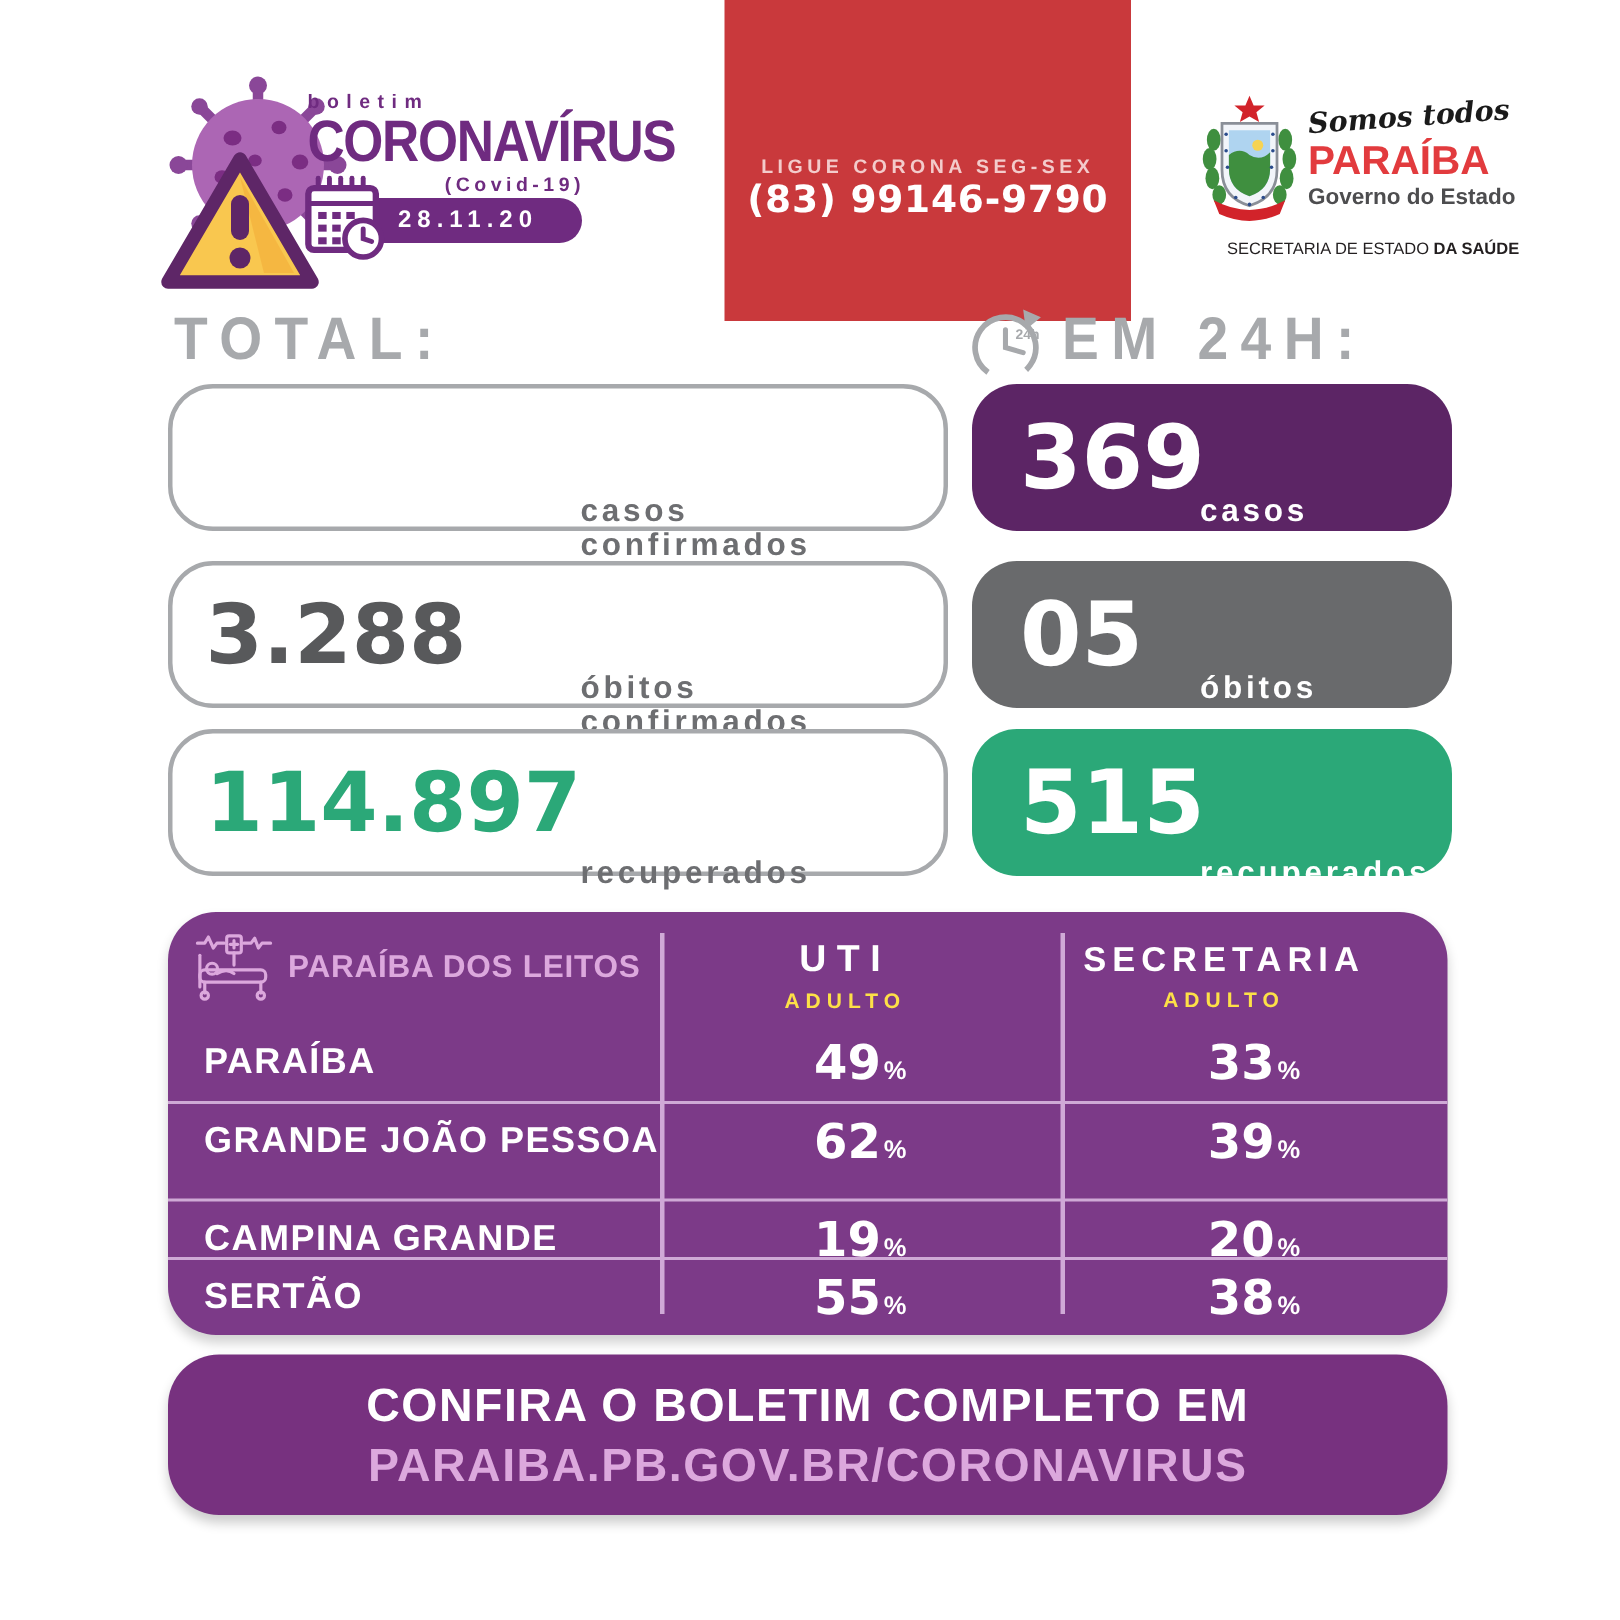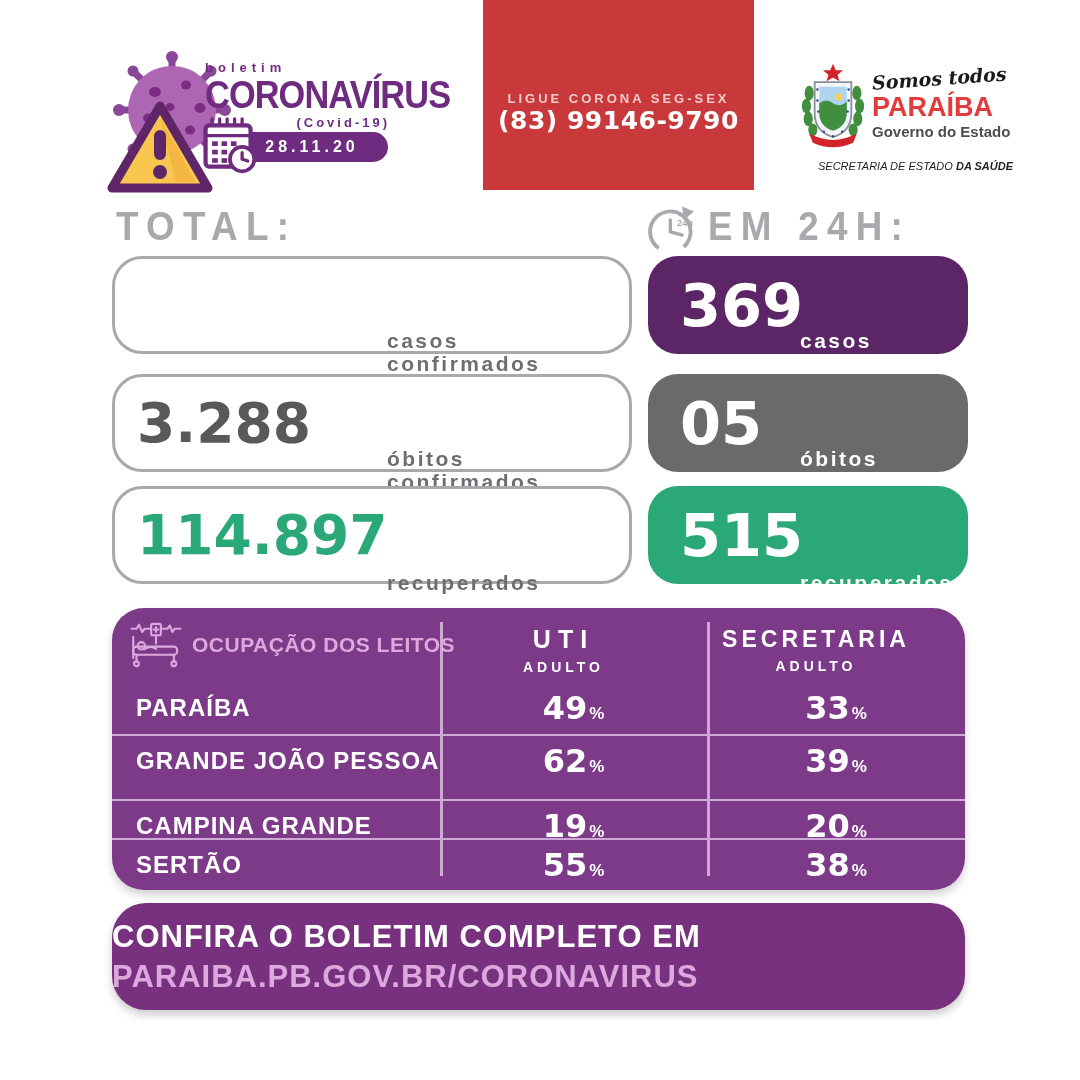--- a/index.html
+++ b/index.html
@@ -17,36 +17,36 @@
   .title-main { color:#6F2B80; font-weight:bold; font-size:39px; letter-spacing:-1px;
                 transform:scaleX(.88); transform-origin:left; white-space:nowrap; line-height:1.0; }
   .title-sub { color:#6F2B80; font-weight:bold; font-size:13px; letter-spacing:3px;
                text-align:right; width:185px; margin-top:1px; }
   .date-pill { left:236px; top:132px; width:152px; height:30px; background:#6F2B80;
                border-radius:15px; display:flex; align-items:center; justify-content:center; }
   .date-pill span { color:#fff; font-weight:bold; font-size:16px; letter-spacing:4px; }
   .calendar-wrap { left:200px; top:116px; width:58px; height:60px; }
 
   
-  .hotline { left:483px; top:0px; width:271px; height:190px; background:#C9393C;
+  .hotline { left:483px; top:0px; width:271px; height:214px; background:#C9393C;
              display:flex; flex-direction:column; align-items:center; justify-content:center;
              padding-top:35px; }
   .hotline .l1 { color:#F3CBCB; font-weight:bold; font-size:13px; letter-spacing:3px; }
   .hotline .l2 { color:#ffffff; font-weight:bold; font-size:25px; letter-spacing:0.5px;
                  font-family:"DejaVu Sans", sans-serif; }
 
   
   .coa-wrap { left:800px; top:58px; width:66px; height:96px; }
   .gov-text { left:872px; top:68px; width:110px; }
   .gov-slogan { font-family:"DejaVu Serif", serif; font-style:italic; font-weight:bold;
                 color:#1a1a1a; font-size:19px; white-space:nowrap; transform:rotate(-4deg); }
   .gov-state { color:#E23B3E; font-weight:bold; font-size:27px; letter-spacing:0px;
                margin-top:2px; white-space:nowrap; }
   .gov-label { color:#4D4D4F; font-weight:bold; font-size:15px; white-space:nowrap; }
-  .gov-secr { left:818px; top:160px; width:200px; color:#231F20; font-size:11px; white-space:nowrap;font-style:italic; }
+  .gov-secr { left:818px; top:160px; width:200px; color:#231F20; font-size:11px; white-space:nowrap; }
   .gov-secr b { font-weight:bold; }
 
   
   .sec-heading { color:#A7A9AC; font-weight:bold; font-size:40px; letter-spacing:9px;
                  transform:scaleX(.92); transform-origin:left; white-space:nowrap; }
   .h-total { left:116px; top:204px; }
   .h-24 { left:708px; top:204px; }
   .clock-wrap { left:644px; top:203px; width:56px; height:54px; }
 
   
@@ -79,27 +79,27 @@
   .cell-val { width:267px; display:flex; align-items:baseline; justify-content:center; }
   .cell-val.last { width:258px; }
   .pct-num { font-family:"DejaVu Sans", sans-serif; font-weight:bold; font-size:32px; color:#fff; }
   .pct-sign { font-weight:bold; font-size:17px; color:#fff; margin-left:2px; }
   .th-title-cell { width:328px; display:flex; align-items:center; padding-left:18px; gap:10px; }
   .th-title { color:#DCA8DD; font-weight:bold; font-size:21px; letter-spacing:0.5px; white-space:nowrap; }
   .th-col { width:247px; display:flex; flex-direction:column; align-items:center; justify-content:center; padding-top:10px; }
   .th-col.last { width:258px; }
   .th-l1 { color:#fff; font-weight:bold; font-size:25px; letter-spacing:7px; }
   .th-l1.wide { font-size:23px; letter-spacing:4px; }
-  .th-l2 { color:#ffffff; font-weight:bold; font-size:14px; letter-spacing:4px; margin-top:5px; }
+  .th-l2 { color:#fde047; font-weight:bold; font-size:14px; letter-spacing:4px; margin-top:5px; }
   .bed-wrap { width:52px; height:48px; flex:0 0 auto; }
 
   
   .footer { left:112px; top:903px; width:853px; height:107px; background:#77317F;
             border-radius:34px; box-shadow:0 5px 8px rgba(0,0,0,.2);
-            display:flex; flex-direction:column; justify-content:center; }
+            display:flex; flex-direction:column; align-items:center; justify-content:center; }
   .footer .f1 { color:#fff; font-weight:bold; font-size:31px; letter-spacing:1px; }
   .footer .f2 { color:#DCA8DD; font-weight:bold; font-size:31px; letter-spacing:1px; margin-top:4px; }
 </style>
 </head>
 <body>
 
 <div class="canvas">
 
   <svg class="abs virus-wrap" viewBox="0 0 160 150">
     <g stroke="#8A4798" stroke-width="7" stroke-linecap="round">
@@ -282,21 +282,21 @@
             <line x1="4" y1="18" x2="4" y2="44"></line>
             <rect x="4" y="30" width="54" height="10" rx="4"></rect>
             <circle cx="14" cy="29" r="4.5"></circle>
             <path d="M18 33 q8 -5 14 0"></path>
             <line x1="8" y1="40" x2="8" y2="49"></line>
               <line x1="54" y1="40" x2="54" y2="49"></line>
             <circle cx="8" cy="51" r="3"></circle>
               <circle cx="54" cy="51" r="3"></circle>
           </g>
         </svg>
-        <span class="th-title">OCUPAÇÃO DOS LEITOS</span>
+        <span class="th-title">PARAÍBA DOS LEITOS</span>
       </div>
       <div class="th-col">
         <div class="th-l1">UTI</div>
         <div class="th-l2">ADULTO</div>
       </div>
       <div class="th-col last">
         <div class="th-l1 wide">SECRETARIA</div>
         <div class="th-l2">ADULTO</div>
       </div>
     </div>

